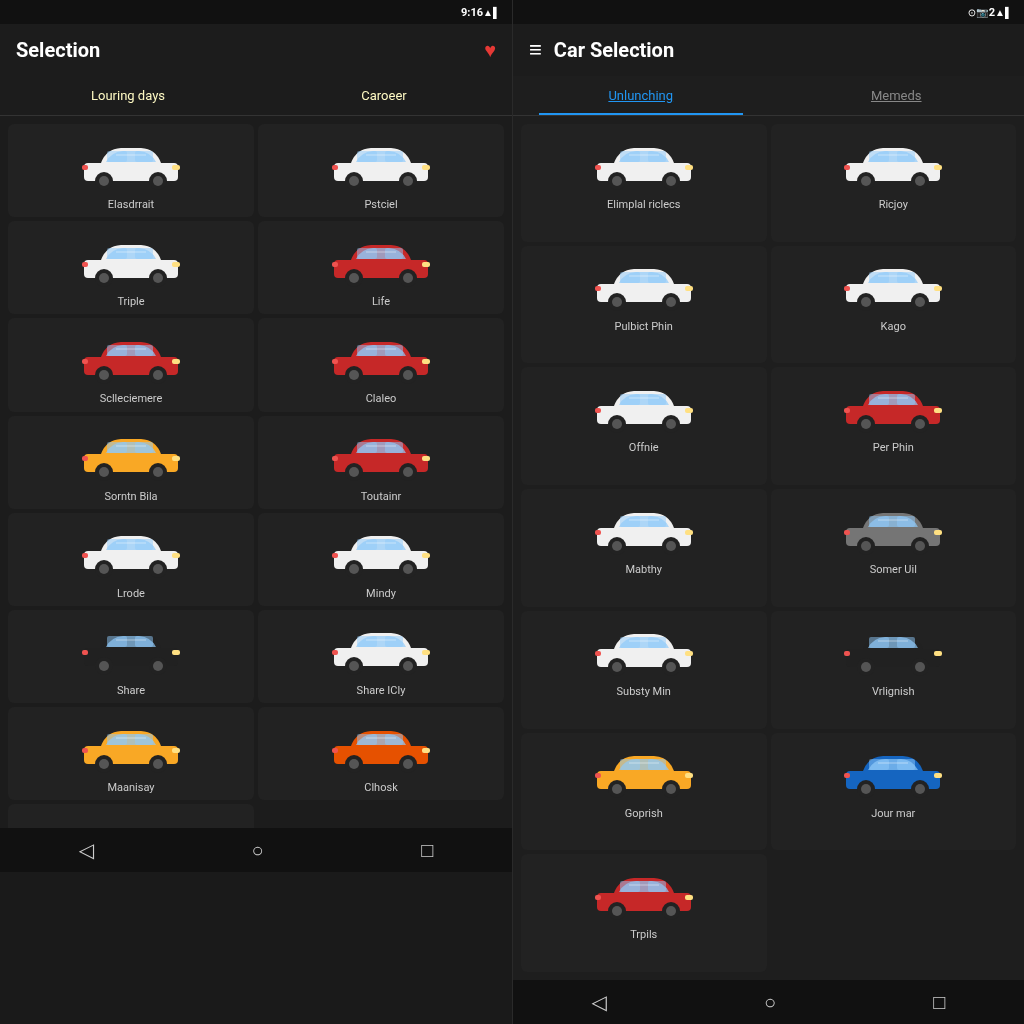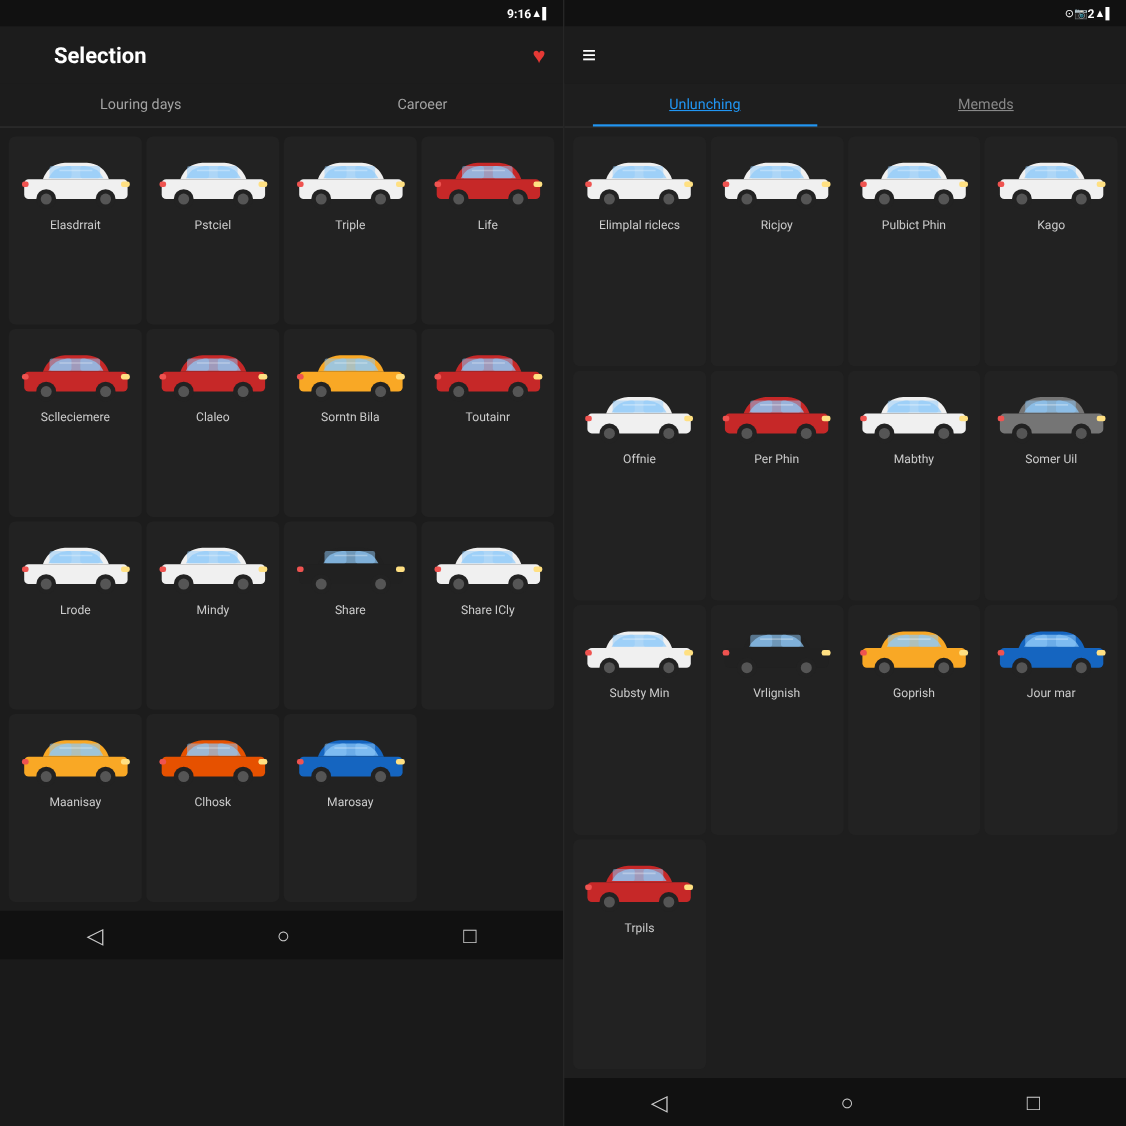--- a/index.html
+++ b/index.html
@@ -61,21 +61,20 @@
       align-items: center;
       padding: 0 16px;
       background: #1c1c1c;
       flex-shrink: 0;
     }
     .header-title {
       font-size: 20px;
       font-weight: bold;
       color: #fff;
       flex: 1;
-      margin-left: 33px;
     }
     .header-icon {
       font-size: 20px;
       color: #e53935;
     }
     .header-menu {
       font-size: 22px;
       color: #fff;
       margin-right: 12px;
     }
@@ -109,27 +108,27 @@
       width: 80%;
       height: 2px;
       background: #2196F3;
     }
     .tab-simple {
       flex: 1;
       display: flex;
       align-items: center;
       justify-content: center;
       font-size: 13px;
-      color: #a3a3a3;
+      color: #fef9c3;
     }
 
     
     .car-grid {
       display: grid;
-      grid-template-columns: repeat(4, 1fr);
+      grid-template-columns: repeat(2, 1fr);
       gap: 4px;
       padding: 8px;
       overflow-y: auto;
       flex: 1;
     }
     .car-item {
       display: flex;
       flex-direction: column;
       align-items: center;
       padding: 8px 4px 6px;
@@ -611,20 +610,21 @@
 
   <div class="status-bar">
     <span class="status-icon">⊙</span>
     <span class="status-icon">📷</span>
     <span class="status-time">2</span>
     <span class="status-icon">▲▌</span>
   </div>
 
   <div class="header">
     <span class="header-menu">≡</span>
+    <span class="header-title">Car Selection</span>
   </div>
 
   <div class="tabs">
     <div class="tab active">Unlunching</div>
     <div class="tab">Memeds</div>
   </div>
 
   <div class="car-grid">
       <div class="car-item">
     <div class="car-image">

